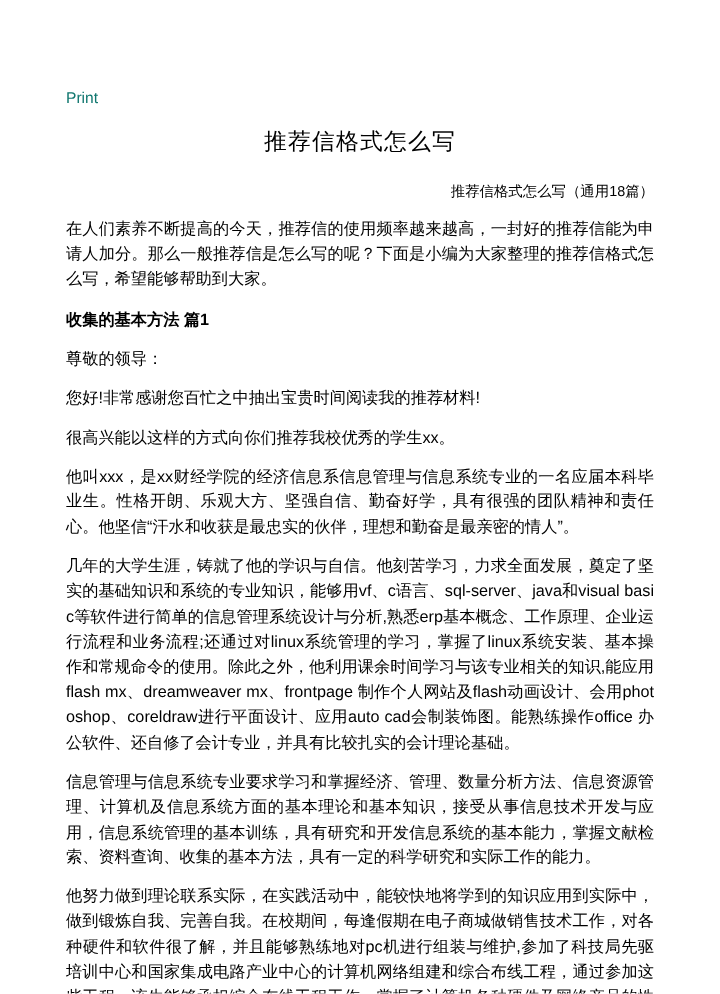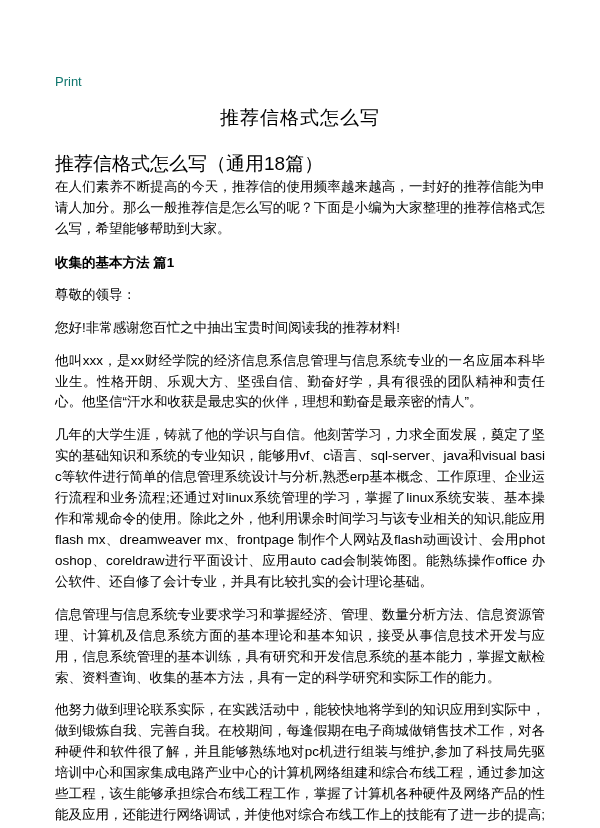--- a/index.html
+++ b/index.html
@@ -24,21 +24,23 @@
       margin-top: 32px;
     }
     .doc-title {
       font-size: 19px;
       font-weight: normal;
       text-align: center;
       margin-bottom: 20px;
       letter-spacing: 1px;
     }
     .subtitle {
-      font-size: 19px;
+      font-size: 12px;
+      margin-bottom: 13px;
+      text-align: right;
     }
     .body-text {
       font-size: 13.5px;
       line-height: 1.55;
       text-align: justify;
       margin-bottom: 12px;
       word-break: break-all;
     }
     .section-heading {
       font-size: 13.5px;
@@ -58,20 +60,21 @@
   <div class="subtitle">推荐信格式怎么写（通用18篇）</div>
 
   <p class="body-text">在人们素养不断提高的今天，推荐信的使用频率越来越高，一封好的推荐信能为申请人加分。那么一般推荐信是怎么写的呢？下面是小编为大家整理的推荐信格式怎么写，希望能够帮助到大家。</p>
 
   <div class="section-heading">收集的基本方法 篇1</div>
 
   <p class="body-text">尊敬的领导：</p>
 
   <p class="body-text">您好!非常感谢您百忙之中抽出宝贵时间阅读我的推荐材料!</p>
 
+  <p class="body-text">很高兴能以这样的方式向你们推荐我校优秀的学生xx。</p>
 
   <p class="body-text">他叫xxx，是xx财经学院的经济信息系信息管理与信息系统专业的一名应届本科毕业生。性格开朗、乐观大方、坚强自信、勤奋好学，具有很强的团队精神和责任心。他坚信“汗水和收获是最忠实的伙伴，理想和勤奋是最亲密的情人”。</p>
 
   <p class="body-text">几年的大学生涯，铸就了他的学识与自信。他刻苦学习，力求全面发展，奠定了坚实的基础知识和系统的专业知识，能够用vf、c语言、sql-server、java和visual basic等软件进行简单的信息管理系统设计与分析,熟悉erp基本概念、工作原理、企业运行流程和业务流程;还通过对linux系统管理的学习，掌握了linux系统安装、基本操作和常规命令的使用。除此之外，他利用课余时间学习与该专业相关的知识,能应用flash mx、dreamweaver mx、frontpage 制作个人网站及flash动画设计、会用photoshop、coreldraw进行平面设计、应用auto cad会制装饰图。能熟练操作office 办公软件、还自修了会计专业，并具有比较扎实的会计理论基础。</p>
 
   <p class="body-text">信息管理与信息系统专业要求学习和掌握经济、管理、数量分析方法、信息资源管理、计算机及信息系统方面的基本理论和基本知识，接受从事信息技术开发与应用，信息系统管理的基本训练，具有研究和开发信息系统的基本能力，掌握文献检索、资料查询、收集的基本方法，具有一定的科学研究和实际工作的能力。</p>
 
   <p class="body-text">他努力做到理论联系实际，在实践活动中，能较快地将学到的知识应用到实际中，做到锻炼自我、完善自我。在校期间，每逢假期在电子商城做销售技术工作，对各种硬件和软件很了解，并且能够熟练地对pc机进行组装与维护,参加了科技局先驱培训中心和国家集成电路产业中心的计算机网络组建和综合布线工程，通过参加这些工程，该生能够承担综合布线工程工作，掌握了计算机各种硬件及网络产品的性能及应用，还能进行网络调试，并使他对综合布线工作上的技能有了进一步的提高;在参加学校的组建局域网实训活动中，并取得了好的成绩。</p>
 
 </div>

